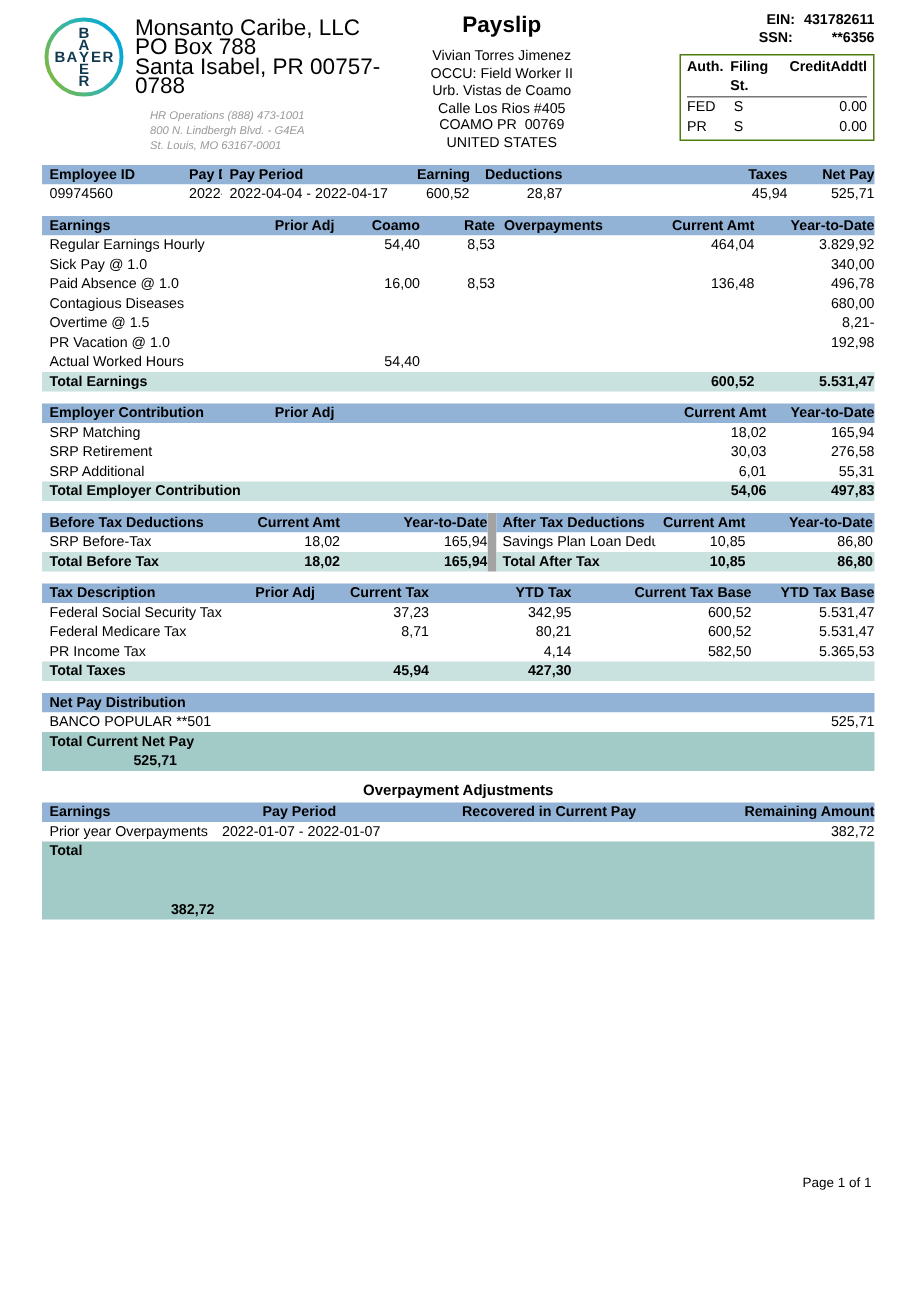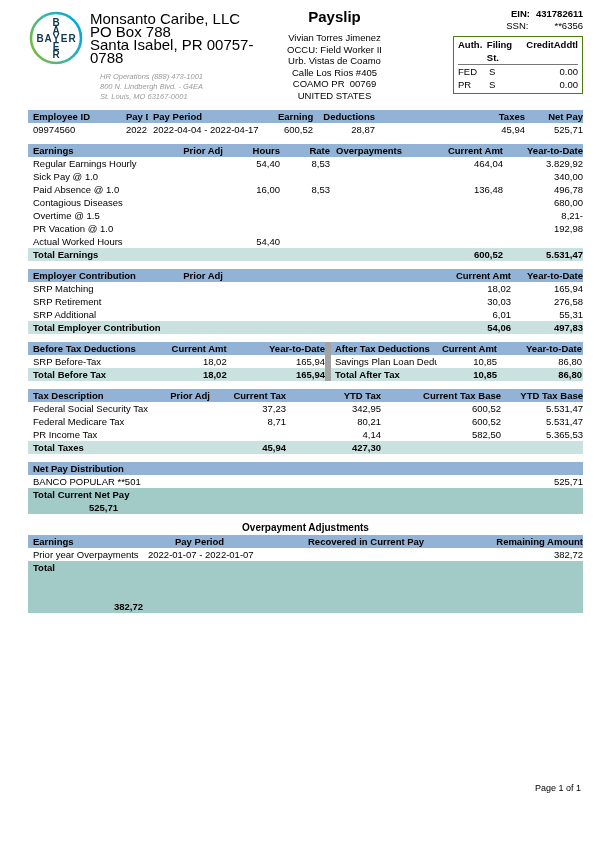--- a/index.html
+++ b/index.html
@@ -20,21 +20,21 @@
   .h-left-text{margin-left:6px;padding-top:4px;}
   .co-line{font-size:15px;line-height:13px;font-weight:bold;}
   .co-line.reg{font-weight:normal;}
   .hr-block{margin-top:8px;margin-left:10px;}
   .hr-line{font-size:7.5px;line-height:10px;font-style:italic;color:var(--muted);}
   .h-center{flex:1;text-align:center;}
   .payslip-title{font-size:15px;font-weight:bold;margin-bottom:7px;}
   .emp-line{font-size:9.5px;line-height:11.5px;white-space:pre;}
   .h-right{width:170px;font-size:9.5px;padding-left:40px;}
   .ein-line{display:flex;justify-content:flex-end;gap:6px;font-weight:bold;line-height:12px;}
-  .ssn-line{display:flex;justify-content:flex-end;gap:26px;font-weight:normal;line-height:12px;}
+  .ssn-line{display:flex;justify-content:flex-end;gap:26px;font-weight:bold;line-height:12px;}
   .auth-box{margin-top:4px;border:1px solid #4d7c0f;height:58px;padding:1px 4px;}
   .auth-row{display:flex;font-size:9.5px;line-height:13px;}
   .auth-row.hd{font-weight:bold;border-bottom:1px solid #777;}
   .au1{width:38px;}
   .au2{width:52px;}
   .au3{width:34px;text-align:right;}
   .au4{flex:1;text-align:right;}
 
   
   .c{height:13px;line-height:13px;font-size:9.5px;white-space:nowrap;overflow:hidden;}
@@ -182,21 +182,21 @@
         <div class="c s5 rt">28,87</div>
         <div class="c s6 rt">45,94</div>
         <div class="c s7 rt">525,71</div>
       </div>
     </div>
 
     <div class="section">
       <div class="t-hdr">
         <div class="c e1 pl">Earnings</div>
         <div class="c e2 rt">Prior Adj</div>
-        <div class="c e3 rt">Hours</div>
+        <div class="c e3 rt">Coamo</div>
         <div class="c e4 rt">Rate</div>
         <div class="c e5">Overpayments</div>
         <div class="c e6 rt">Current Amt</div>
         <div class="c e7 rt">Year-to-Date</div>
       </div>
       <div class="t-row">
         <div class="c e1 pl">Regular Earnings Hourly</div>
         <div class="c e2 rt"></div>
         <div class="c e3 rt">54,40</div>
         <div class="c e4 rt">8,53</div>

